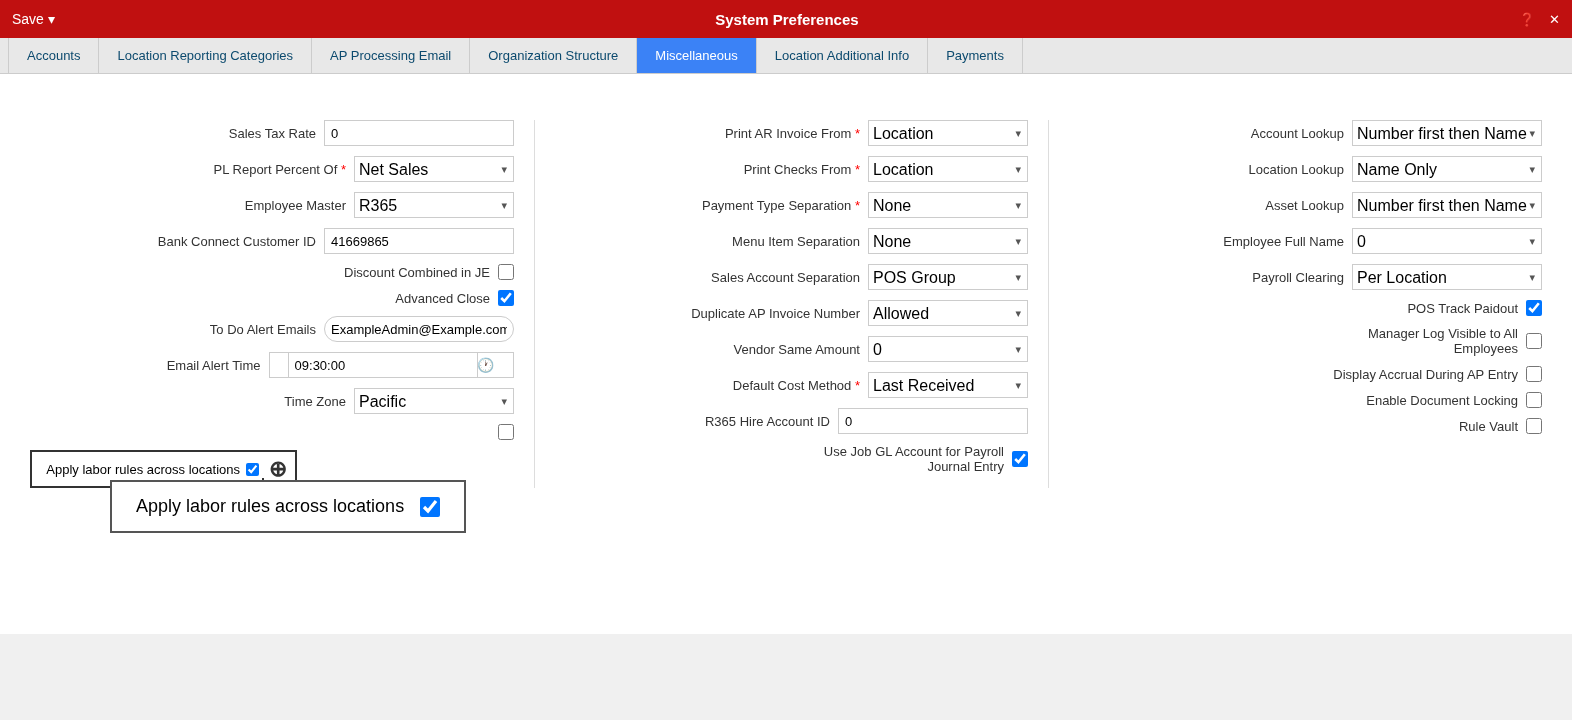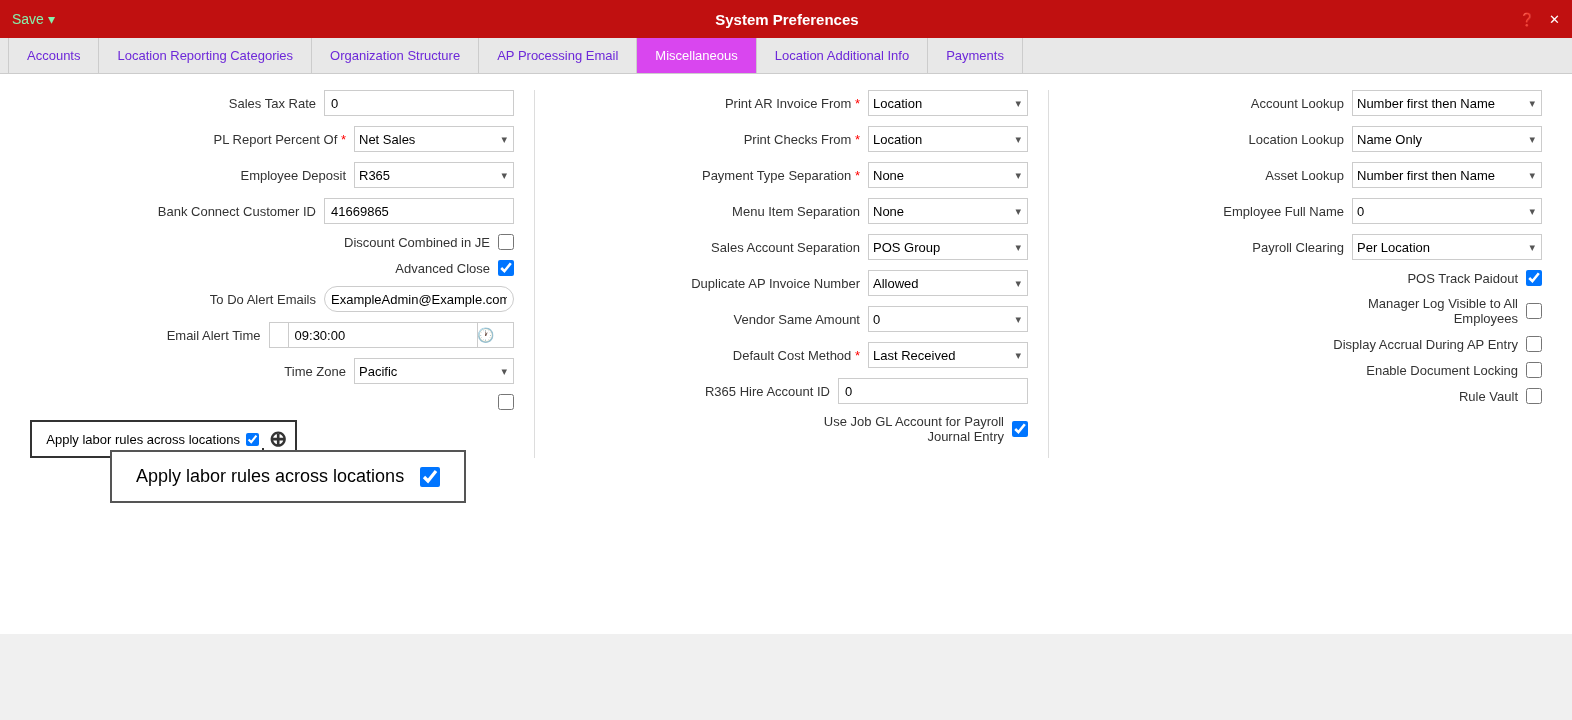--- a/index.html
+++ b/index.html
@@ -10,62 +10,62 @@
       background: #c01010;
       color: white;
       display: flex;
       align-items: center;
       justify-content: space-between;
       padding: 0 12px;
       height: 38px;
     }
     .title-bar .save-btn {
       display: flex; align-items: flex-end; gap: 4px;
-      cursor: pointer; font-size: 14px; color: #86efac; font-weight: normal;
+      cursor: pointer; font-size: 14px; color: #ffffff; font-weight: normal;
     }
     .title-bar .title { font-size: 15px; font-weight: bold; }
     .title-bar .title-actions { display: flex; align-items: center; gap: 14px; }
 
     
     .tabs {
       display: flex;
       background: #e8e8e8;
       border-bottom: 1px solid #ccc;
       padding: 0 8px;
     }
     .tab {
       padding: 10px 18px;
       cursor: pointer;
       font-size: 13px;
-      color: #6d28d9;
+      color: #0c4a6e;
       border-right: 1px solid #ccc;
       white-space: nowrap;
     }
     .tab:first-child { border-left: 1px solid #ccc; }
     .tab.active {
-      background: #d946ef;
+      background: #3b82f6;
       color: white;
     }
 
     
     .content {
       background: white;
       padding: 16px 20px;
       min-height: 560px;
     }
 
     
     .columns {
       display: grid;
       grid-template-columns: 1fr 1fr 1fr;
       gap: 0 10px;
     }
 
     
-    .form-section { padding: 0 10px; }
+    .form-section { padding: 0 10px; margin-top: 30px; }
     .form-row {
       display: flex;
       align-items: center;
       justify-content: flex-end;
       margin-bottom: 10px;
       gap: 8px;
     }
     .form-row label {
       text-align: right;
       color: #333;
@@ -93,21 +93,21 @@
       min-width: 160px;
       height: 26px;
       position: relative;
     }
     .select-wrapper select {
       border: none;
       outline: none;
       width: 100%;
       height: 100%;
       padding: 0 4px;
-      font-size: 13px;
+      font-size: 16px;
       background: transparent;
       appearance: none;
       cursor: pointer;
     }
     .select-wrapper .caret {
       position: absolute;
       right: 6px;
       pointer-events: none;
       font-size: 11px;
       color: #555;
@@ -172,22 +172,22 @@
   <div class="title">System Preferences</div>
   <div class="title-actions">
     <span>❓</span>
     <span>✕</span>
   </div>
 </div>
 
 <div class="tabs">
   <div class="tab">Accounts</div>
   <div class="tab">Location Reporting Categories</div>
+  <div class="tab">AP Processing Email</div>
   <div class="tab">Organization Structure</div>
-  <div class="tab">AP Processing Email</div>
   <div class="tab active">Miscellaneous</div>
   <div class="tab">Location Additional Info</div>
   <div class="tab">Payments</div>
 </div>
 
 <div class="content">
   <div class="columns">
 
     <div class="form-section">
 
@@ -198,21 +198,21 @@
 
       <div class="form-row">
         <label>PL Report Percent Of <span class="required">*</span></label>
         <div class="select-wrapper">
           <select><option>Net Sales</option></select>
           <span class="caret">▾</span>
         </div>
       </div>
 
       <div class="form-row">
-        <label>Employee Deposit</label>
+        <label>Employee Master</label>
         <div class="select-wrapper">
           <select><option>R365</option></select>
           <span class="caret">▾</span>
         </div>
       </div>
 
       <div class="form-row">
         <label>Bank Connect Customer ID</label>
         <input type="text" value="41669865" style="">
       </div>

